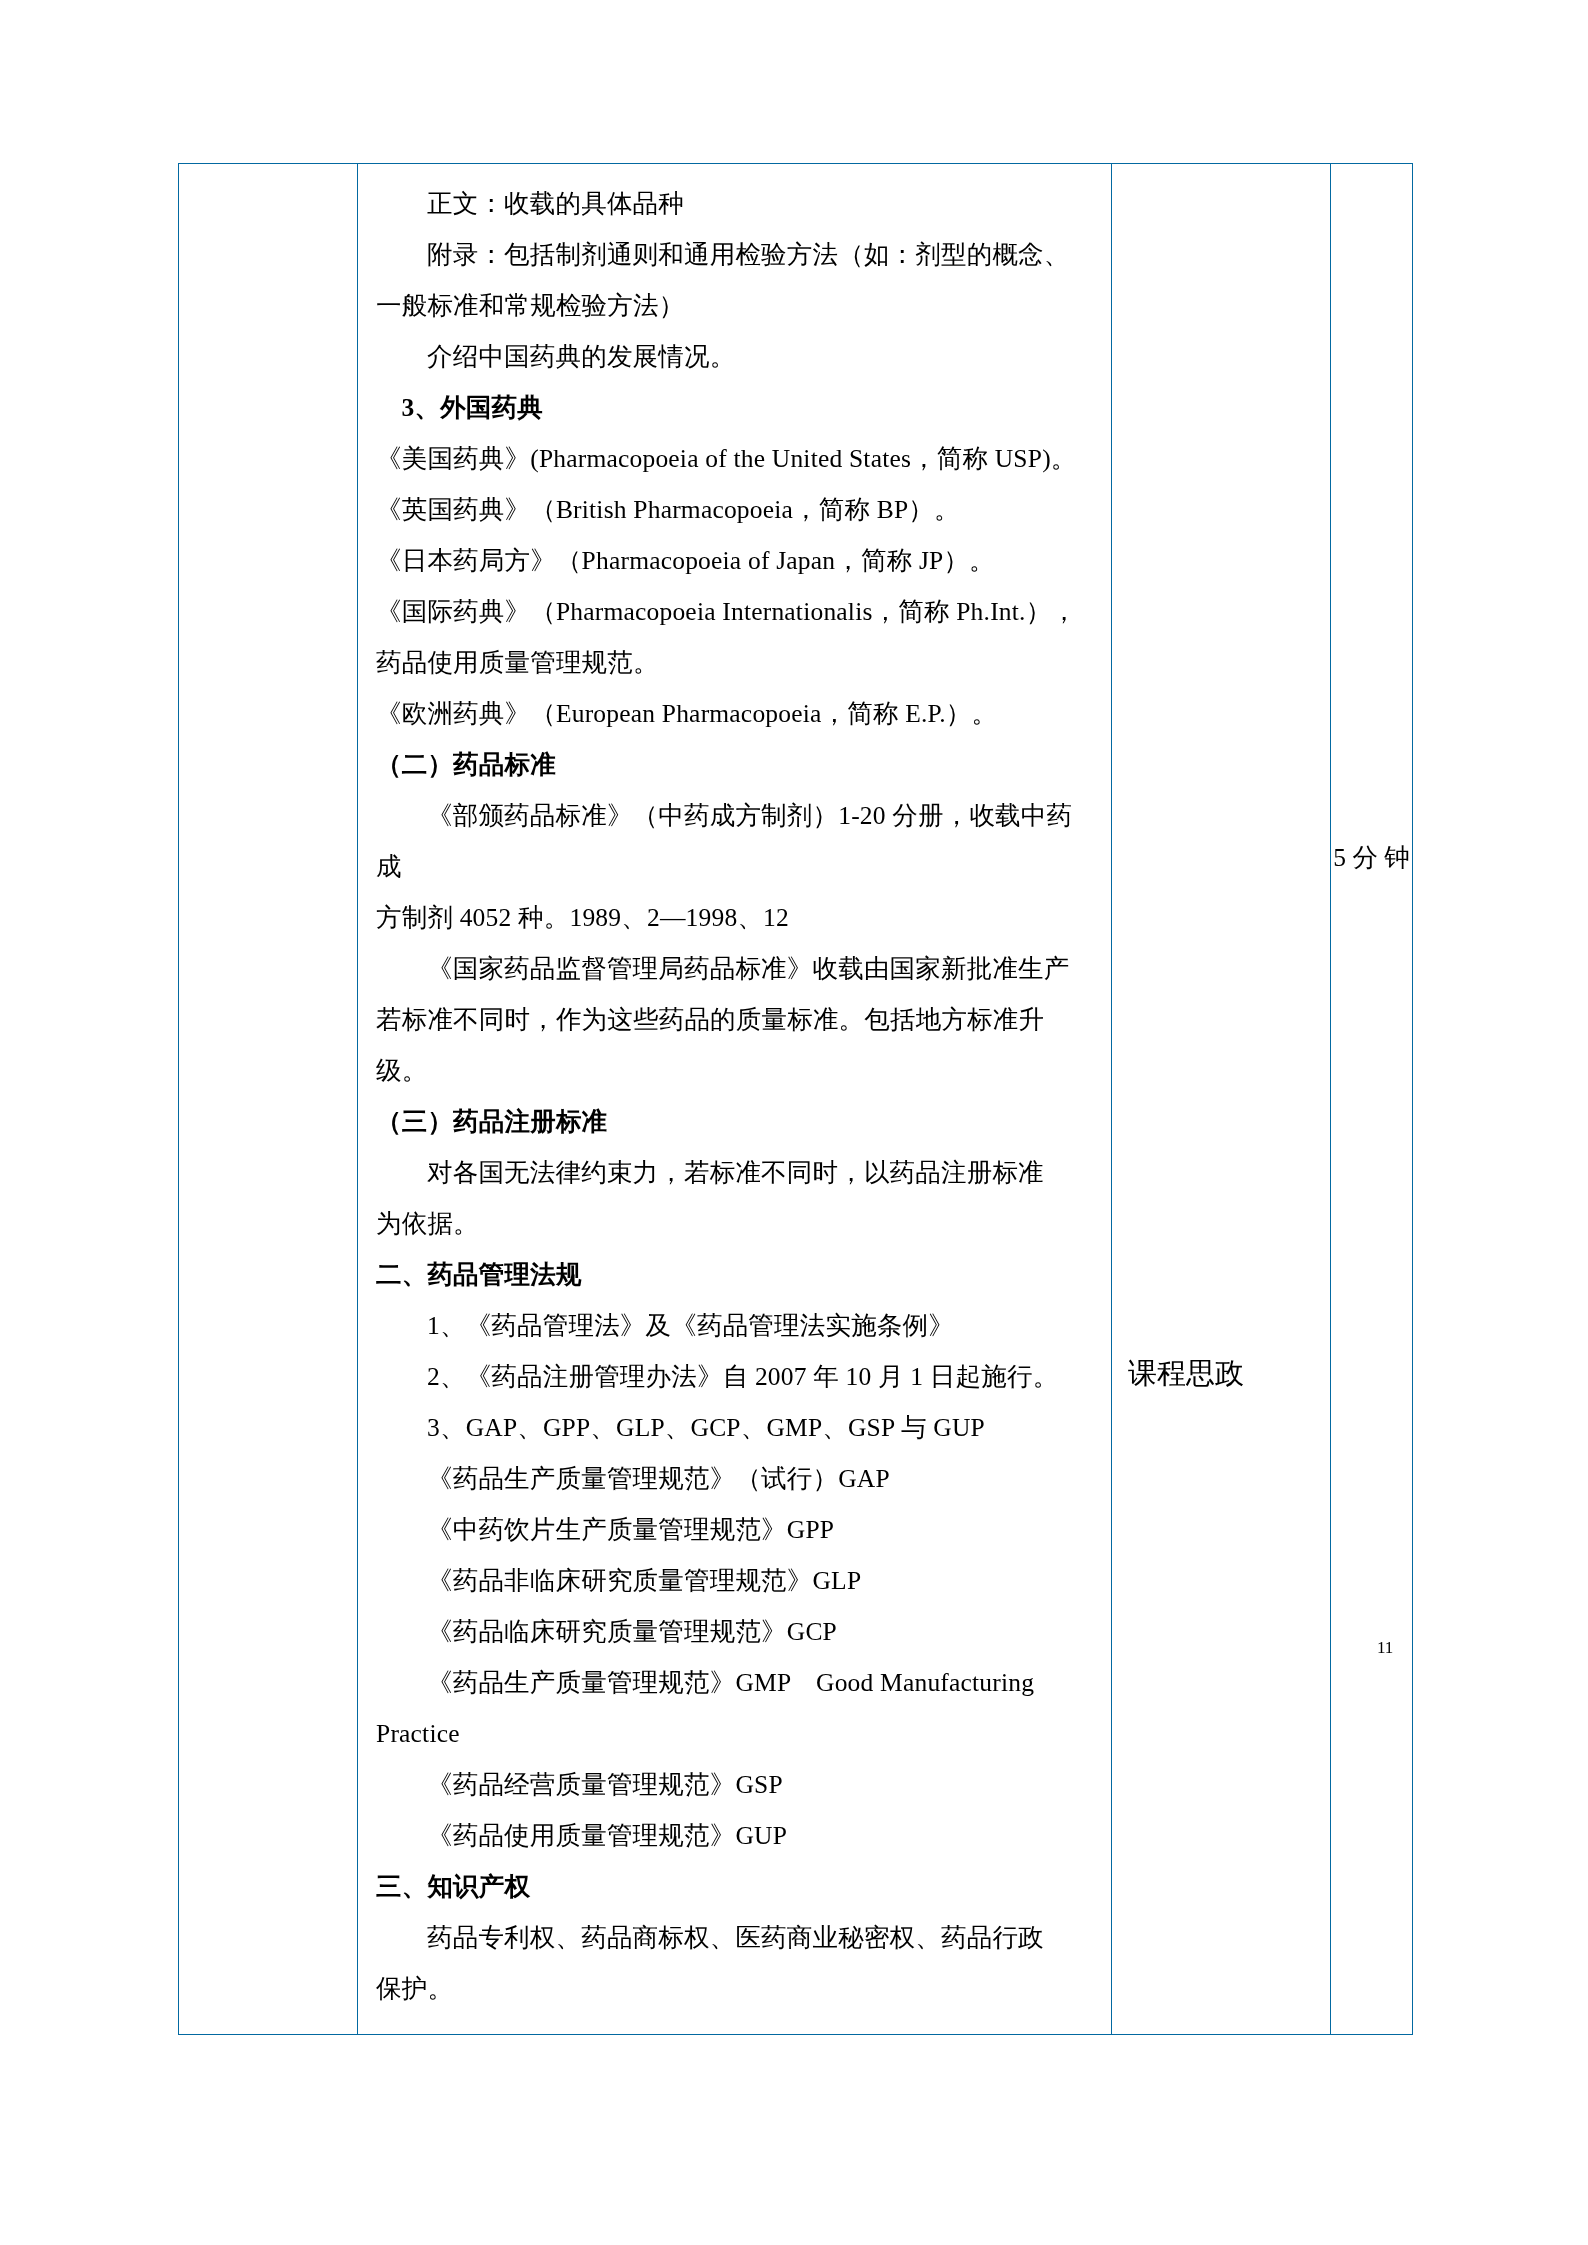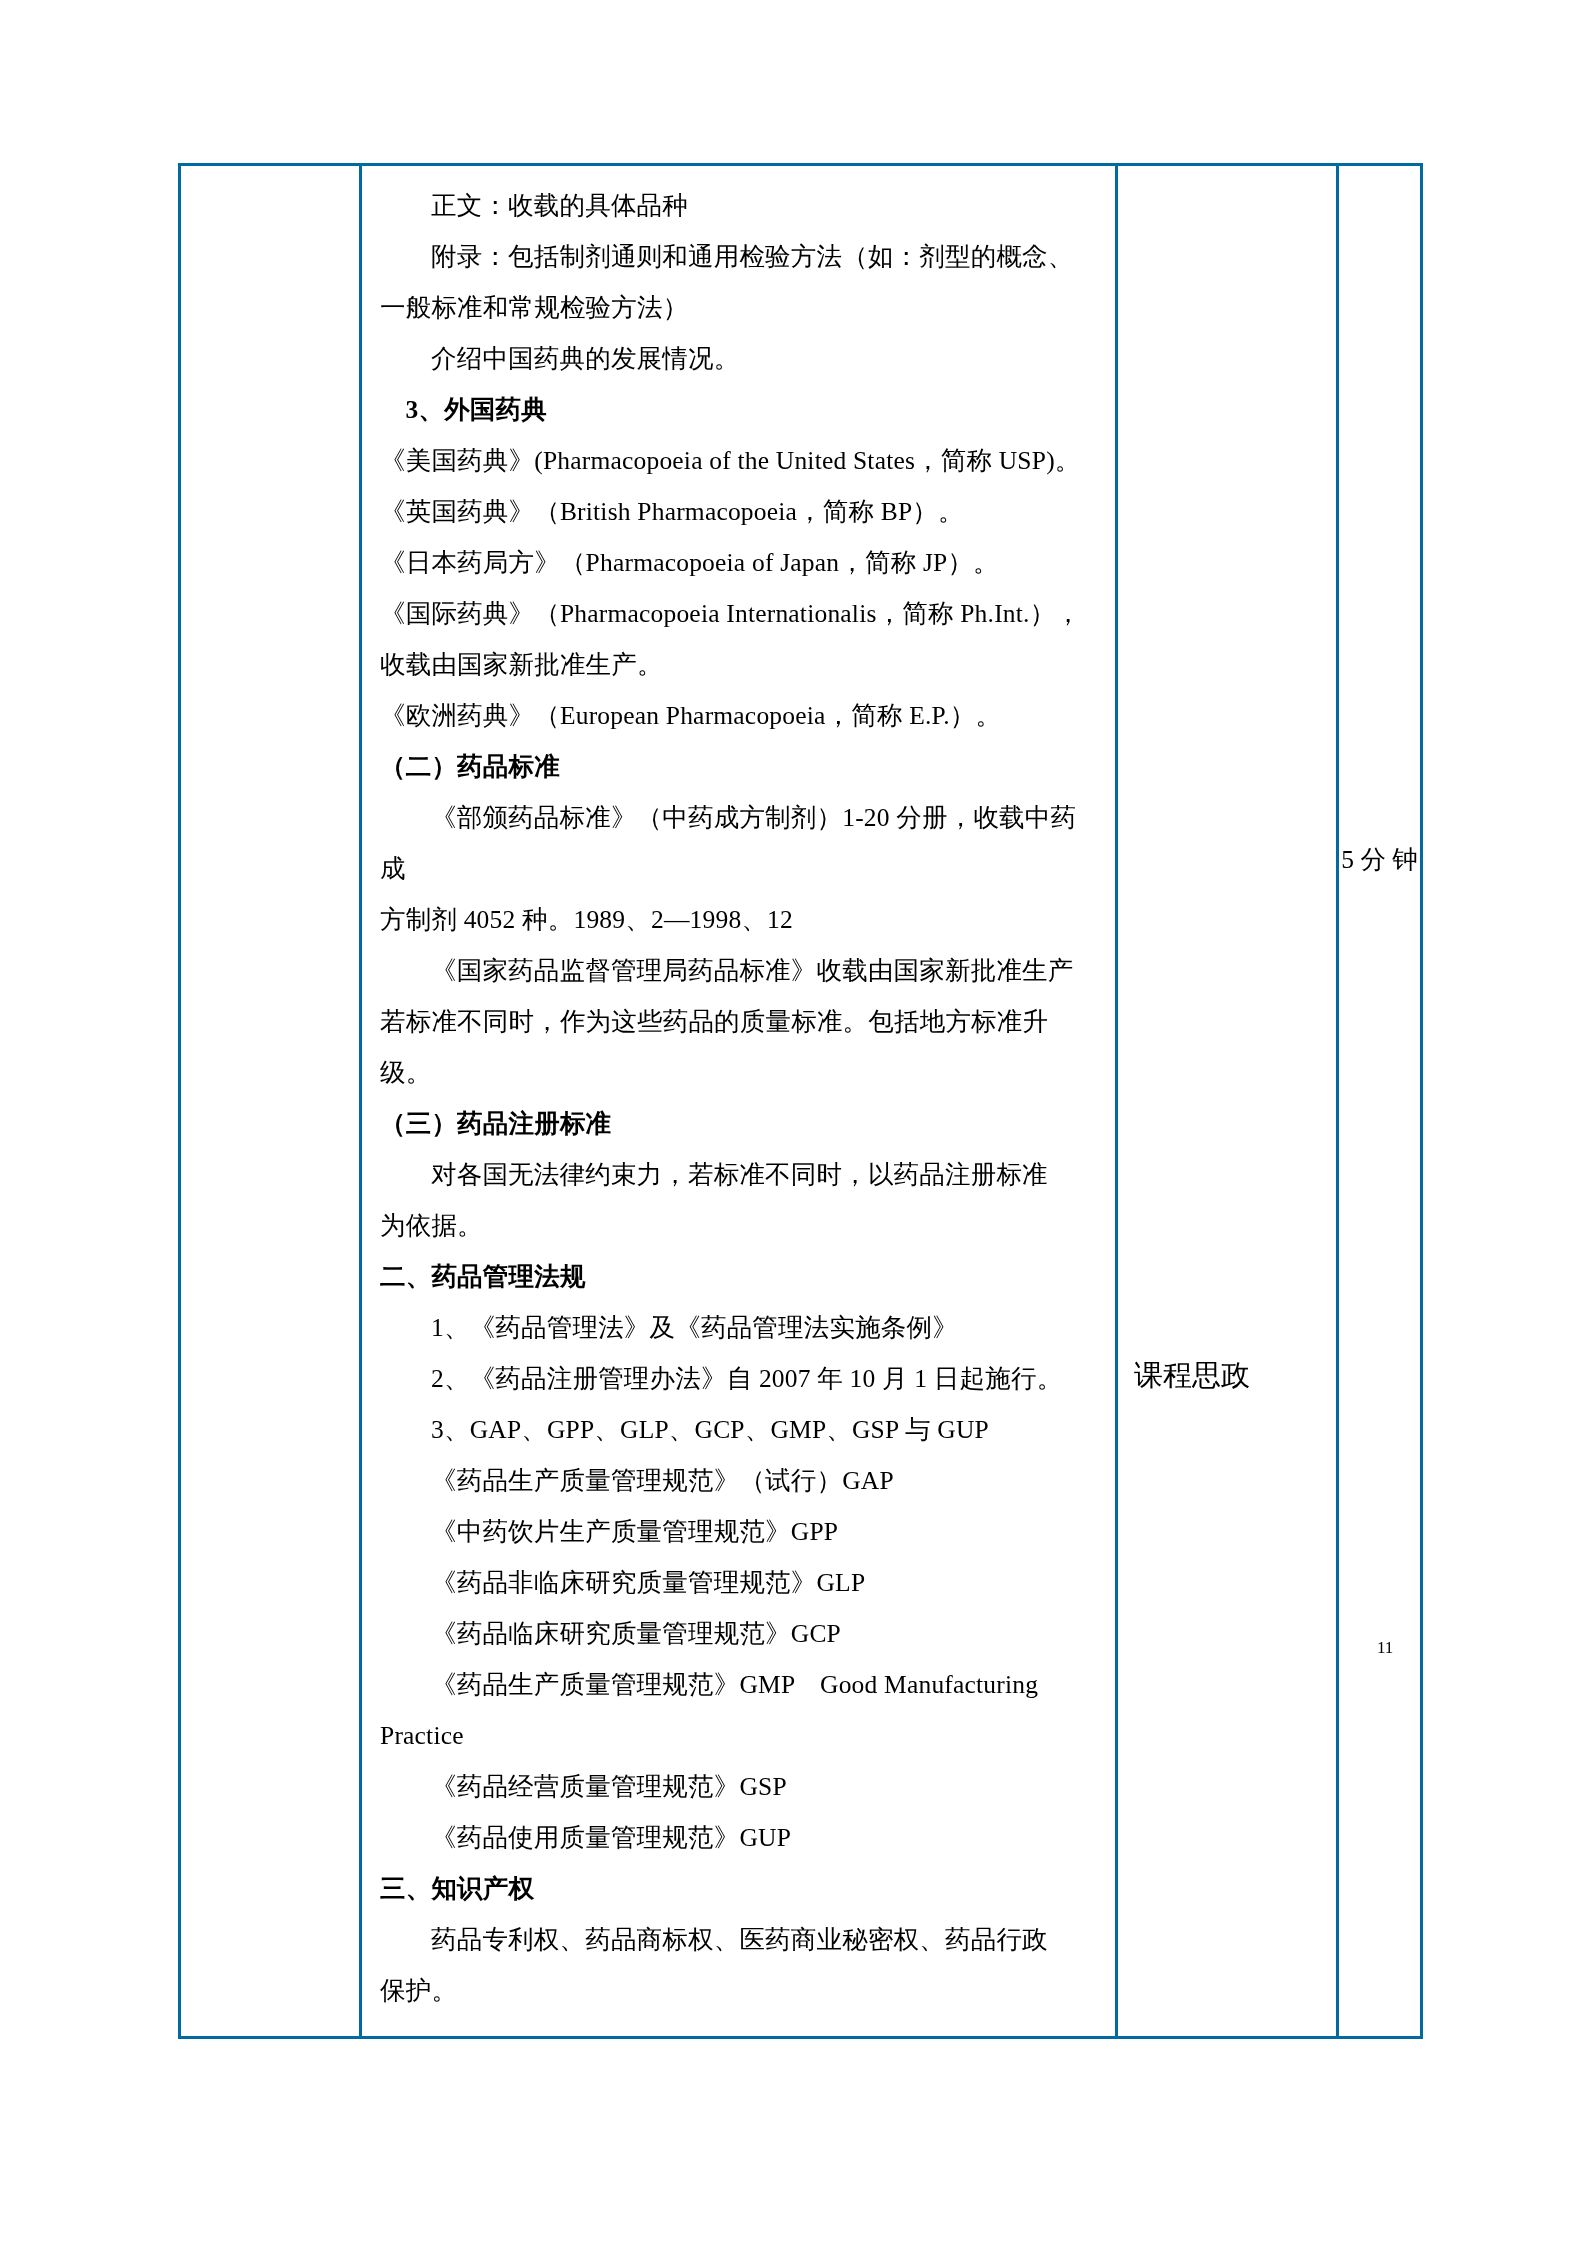--- a/index.html
+++ b/index.html
@@ -27,21 +27,21 @@
   
   .doc-table {
     position: absolute;
     left: 178px;
     top: 163px;
     width: 1230px;
     border-collapse: collapse;
     table-layout: fixed;
   }
   .doc-table td {
-    border: 3px solid #0369a1;
+    border: 1px solid #0369a1;
     vertical-align: top;
     padding: 0;
   }
   .col-left   { width: 178px; }
   .col-main   { width: 753px; }
   .col-note   { width: 218px; }
   .col-time   { width: 81px; }
 
   .cell-pad {
     padding: 14px 18px 20px 18px;
@@ -105,21 +105,21 @@
         <div class="cell-pad">
           <div class="line indent-1">正文：收载的具体品种</div>
           <div class="line indent-1">附录：包括制剂通则和通用检验方法（如：剂型的概念、</div>
           <div class="line">一般标准和常规检验方法）</div>
           <div class="line indent-1">介绍中国药典的发展情况。</div>
           <div class="line indent-half bold">3、外国药典</div>
           <div class="line">《美国药典》(Pharmacopoeia of the United States，简称 USP)。</div>
           <div class="line">《英国药典》（British Pharmacopoeia，简称 BP）。</div>
           <div class="line">《日本药局方》（Pharmacopoeia of Japan，简称 JP）。</div>
           <div class="line">《国际药典》（Pharmacopoeia Internationalis，简称 Ph.Int.），</div>
-          <div class="line">收载由国家新批准生产。</div>
+          <div class="line">药品使用质量管理规范。</div>
           <div class="line">《欧洲药典》（European Pharmacopoeia，简称 E.P.）。</div>
           <div class="line bold">（二）药品标准</div>
           <div class="line indent-1">《部颁药品标准》（中药成方制剂）1-20 分册，收载中药成</div>
           <div class="line">方制剂 4052 种。1989、2—1998、12</div>
           <div class="line indent-1">《国家药品监督管理局药品标准》收载由国家新批准生产</div>
           <div class="line">若标准不同时，作为这些药品的质量标准。包括地方标准升</div>
           <div class="line">级。</div>
           <div class="line bold">（三）药品注册标准</div>
           <div class="line indent-1">对各国无法律约束力，若标准不同时，以药品注册标准</div>
           <div class="line">为依据。</div>

